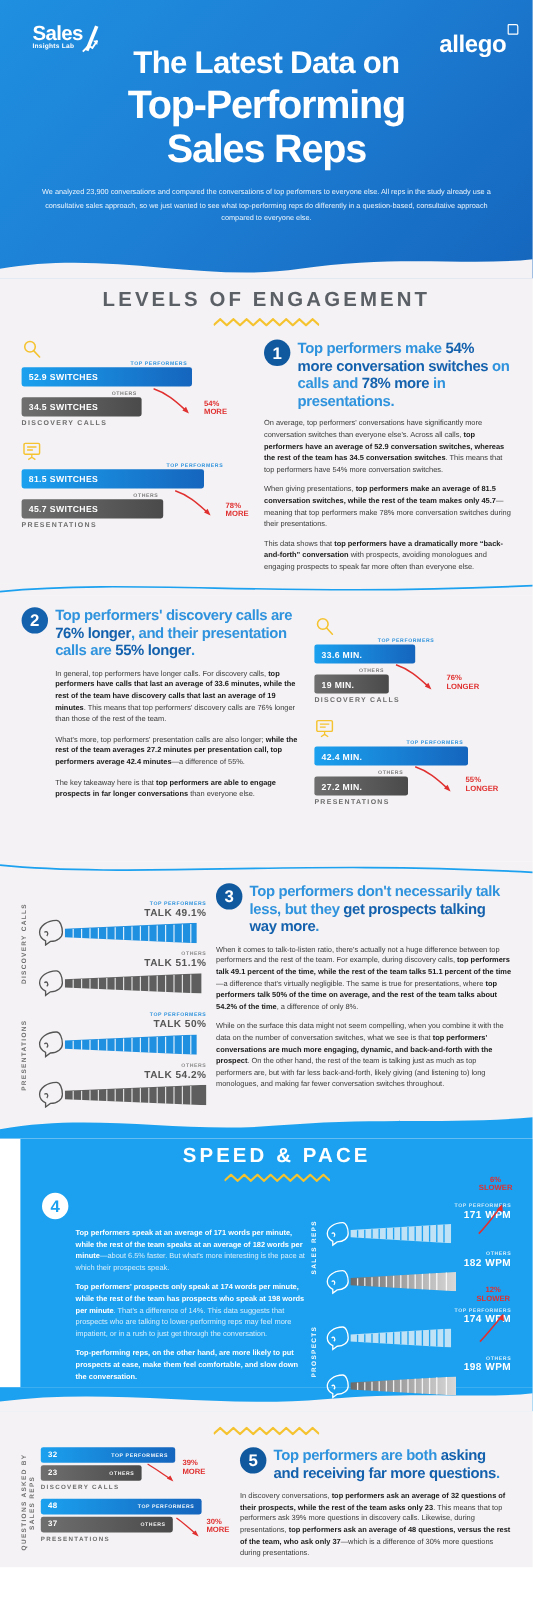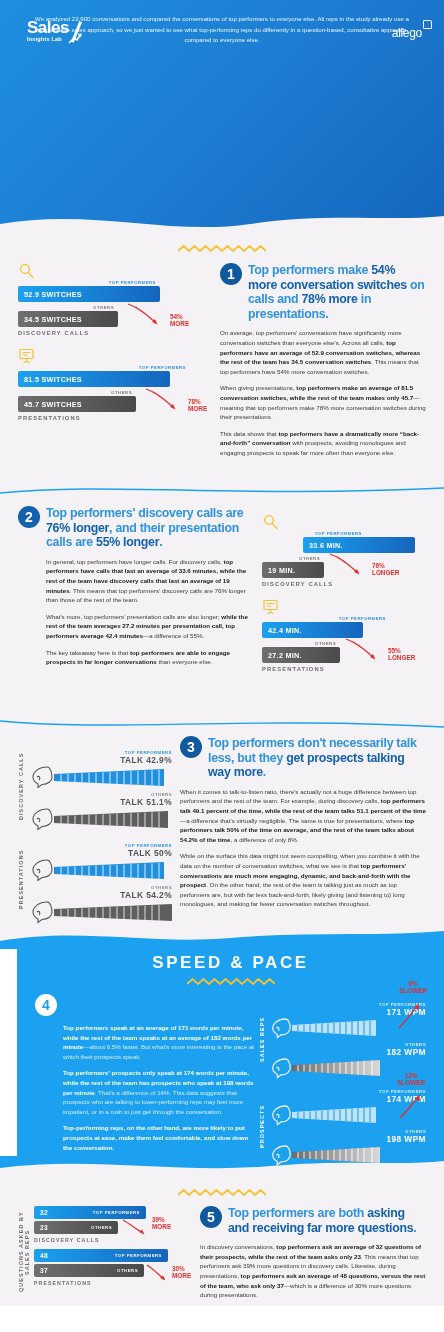--- a/index.html
+++ b/index.html
@@ -15,21 +15,21 @@
     position:relative; width:444px; height:232px;
     background:linear-gradient(135deg,#1f8fe0 0%,#1d7fd4 45%,#1566bd 100%);
     overflow:hidden;
   }
   .hero-wave { position:absolute; left:0; bottom:-2px; width:444px; height:28px; }
   .logo-sil { position:absolute; left:27px; top:20px; color:#fff; }
   .logo-sil .l1 { font-size:17px; font-weight:700; letter-spacing:-.5px; line-height:15px; display:block; }
   .logo-sil .l2 { font-size:5.5px; font-weight:700; letter-spacing:.2px; display:block; margin-top:1px;}
   .logo-sil .slash { position:absolute; right:-9px; top:1px; width:3px; height:22px; background:#fff; transform:rotate(22deg); }
   .logo-sil .arrowb { position:absolute; right:-13px; top:12px; }
-  .logo-allego { position:absolute; right:22px; top:26px; color:#fff; font-size:12px; font-weight:400; letter-spacing:-.3px; }
+  .logo-allego { position:absolute; right:22px; top:26px; color:#fff; font-size:20px; font-weight:700; letter-spacing:-.3px; }
   .logo-allego .sq { position:absolute; right:-10px; top:-6px; width:9px; height:9px; border:1.6px solid #fff; border-radius:1px 2px 1px 1px; }
 
   .hero-title { text-align:center; padding-top:36px; color:#fff; }
   .hero-title .t1 { font-size:26px; font-weight:700; letter-spacing:-.6px; line-height:32px; }
   .hero-title .t2 { font-size:33px; font-weight:700; letter-spacing:-1px; line-height:37px; }
   .hero-title .t3 { font-size:33px; font-weight:700; letter-spacing:-1px; line-height:37px; }
   .hero-sub { margin:14px 26px 0; text-align:center; color:#eaf4fd; font-size:6.1px; line-height:10.6px; }
 
   
   .sec-light { position:relative; background:#f4f2f4; }
@@ -103,28 +103,34 @@
         <path d="M1 11 L6 6 L9 8 L13 2" stroke="#fff" stroke-width="1.6" fill="none"></path>
         <path d="M9.5 2 L13.5 1.5 L13 5.5 Z" fill="#fff"></path>
       </svg>
     </div>
 
     <div class="logo-allego">
       <span>allego</span>
       <span class="sq"></span>
     </div>
 
+    <div class="hero-title">
+      <div class="t1">The Latest Data on</div>
+      <div class="t2">Top-Performing</div>
+      <div class="t3">Sales Reps</div>
+    </div>
     <div class="hero-sub">We analyzed 23,900 conversations and compared the conversations of top performers to everyone else. All reps in the study already use a consultative sales approach, so we just wanted to see what top-performing reps do differently in a question-based, consultative approach compared to everyone else.</div>
 
     <svg class="hero-wave" viewBox="0 0 444 28" preserveAspectRatio="none">
       <path d="M0,18 C90,2 170,30 250,18 C330,6 390,16 444,10 L444,28 L0,28 Z" fill="#f4f2f4"></path>
     </svg>
   </div>
 
   <div class="sec-light" style="height:254px;padding:8px 18px 0;">
+    <div class="sec-title">LEVELS OF ENGAGEMENT</div>
     <svg class="zig" width="88" height="7" viewBox="0 0 88 7">
       <path d="M0,6 L5.5,1 L11,6 L16.5,1 L22,6 L27.5,1 L33,6 L38.5,1 L44,6 L49.5,1 L55,6 L60.5,1 L66,6 L71.5,1 L77,6 L82.5,1 L88,6" stroke="#f5c330" stroke-width="1.8" fill="none"></path>
     </svg>
 
     <div class="row" style="margin-top:11px;">
 
       <div style="flex:0 0 196px;position:relative;">
 
         <div class="barblock">
           <svg width="18" height="16" viewBox="0 0 18 16" style="display:block">
@@ -207,21 +213,21 @@
         <div class="para" style="padding-left:28px;"><span>The key takeaway here is that </span><b>top performers are able to engage prospects in far longer conversations</b><span> than everyone else.</span></div>
       </div>
 
       <div style="flex:1;position:relative;padding-left:6px;padding-top:8px;">
         <div class="barblock">
           <svg width="18" height="16" viewBox="0 0 18 16" style="display:block">
             <circle cx="7" cy="6" r="4.4" stroke="#f5c330" stroke-width="1.3" fill="none"></circle>
             <path d="M10.2 9.4 L15 14.5" stroke="#f5c330" stroke-width="1.3" fill="none" stroke-linecap="round"></path>
           </svg>
           <div class="cap" style="width:104px;margin-top:1px;">TOP PERFORMERS</div>
-          <div class="bar blue" style="width:112px;margin-left:41px;">
+          <div class="bar blue" style="width:84px;">
             <span>33.6 MIN.</span>
           </div>
           <div class="cap grey" style="width:62px;margin-top:3px;">OTHERS</div>
           <div class="bar grey" style="width:62px;">
             <span>19 MIN.</span>
           </div>
           <div class="barlabel">DISCOVERY CALLS</div>
 
           <svg style="position:absolute;left:66px;top:38px;" width="44" height="28" viewBox="0 0 44 28">
             <path d="M2,2 C14,6 22,14 30,21" stroke="#e03030" stroke-width="1.2" fill="none"></path>
@@ -233,21 +239,21 @@
           </div>
         </div>
 
         <div class="barblock" style="margin-top:12px;">
           <svg width="18" height="16" viewBox="0 0 18 16" style="display:block">
             <rect x="2" y="1.5" width="13" height="9" rx="1" stroke="#f5c330" stroke-width="1.2" fill="none"></rect>
             <path d="M4.6 4.5 H12.4 M4.6 7 H9.4" stroke="#f5c330" stroke-width="1.1"></path>
             <path d="M8.5 10.5 V13 M5.5 15 L8.5 13 L11.5 15" stroke="#f5c330" stroke-width="1.1" fill="none"></path>
           </svg>
           <div class="cap" style="width:128px;margin-top:1px;">TOP PERFORMERS</div>
-          <div class="bar blue" style="width:101px;">
+          <div class="bar blue" style="width:128px;">
             <span>42.4 MIN.</span>
           </div>
           <div class="cap grey" style="width:78px;margin-top:3px;">OTHERS</div>
           <div class="bar grey" style="width:78px;">
             <span>27.2 MIN.</span>
           </div>
           <div class="barlabel">PRESENTATIONS</div>
 
           <svg style="position:absolute;left:82px;top:38px;" width="44" height="28" viewBox="0 0 44 28">
             <path d="M2,2 C14,6 22,14 30,21" stroke="#e03030" stroke-width="1.2" fill="none"></path>
@@ -268,21 +274,21 @@
 
   <div class="sec-light" style="height:195px;padding:6px 18px 0;">
     <div class="row">
 
       <div style="flex:0 0 152px;">
 
         <div class="row" style="margin-top:14px;">
           <div class="vaxis" style="flex:0 0 12px;height:72px;">DISCOVERY CALLS</div>
           <div style="flex:1;">
             <div class="ratio-cap">TOP PERFORMERS</div>
-            <div class="ratio-val">TALK 42.9%</div>
+            <div class="ratio-val">TALK 49.1%</div>
             <div class="row" style="align-items:center;">
               <svg width="24" height="24" viewBox="0 0 24 24">
                 <path d="M17,2 C9,2 3,7 3,12 C3,15 5,17.5 8,19 L8,22.5 L12,19.5 C18,19.5 22,16 22,12 C22,7 20,2 17,2 Z" fill="none" stroke="#555" stroke-width="1.1"></path>
                 <path d="M7,12 C9,10 11,13 9,15" fill="none" stroke="#555" stroke-width="1.1"></path>
               </svg>
               <svg width="110" height="17" viewBox="0 0 110 17">
                 <path d="M0,5 L110,0 L110,17 L0,12 Z" fill="#1f8fe0"></path>
                 <g stroke="#ffffff" stroke-width="1" opacity=".85">
                   <line x1="7" y1="5.2" x2="7" y2="12.4"></line>
                     <line x1="14" y1="4.9" x2="14" y2="12.7"></line>

